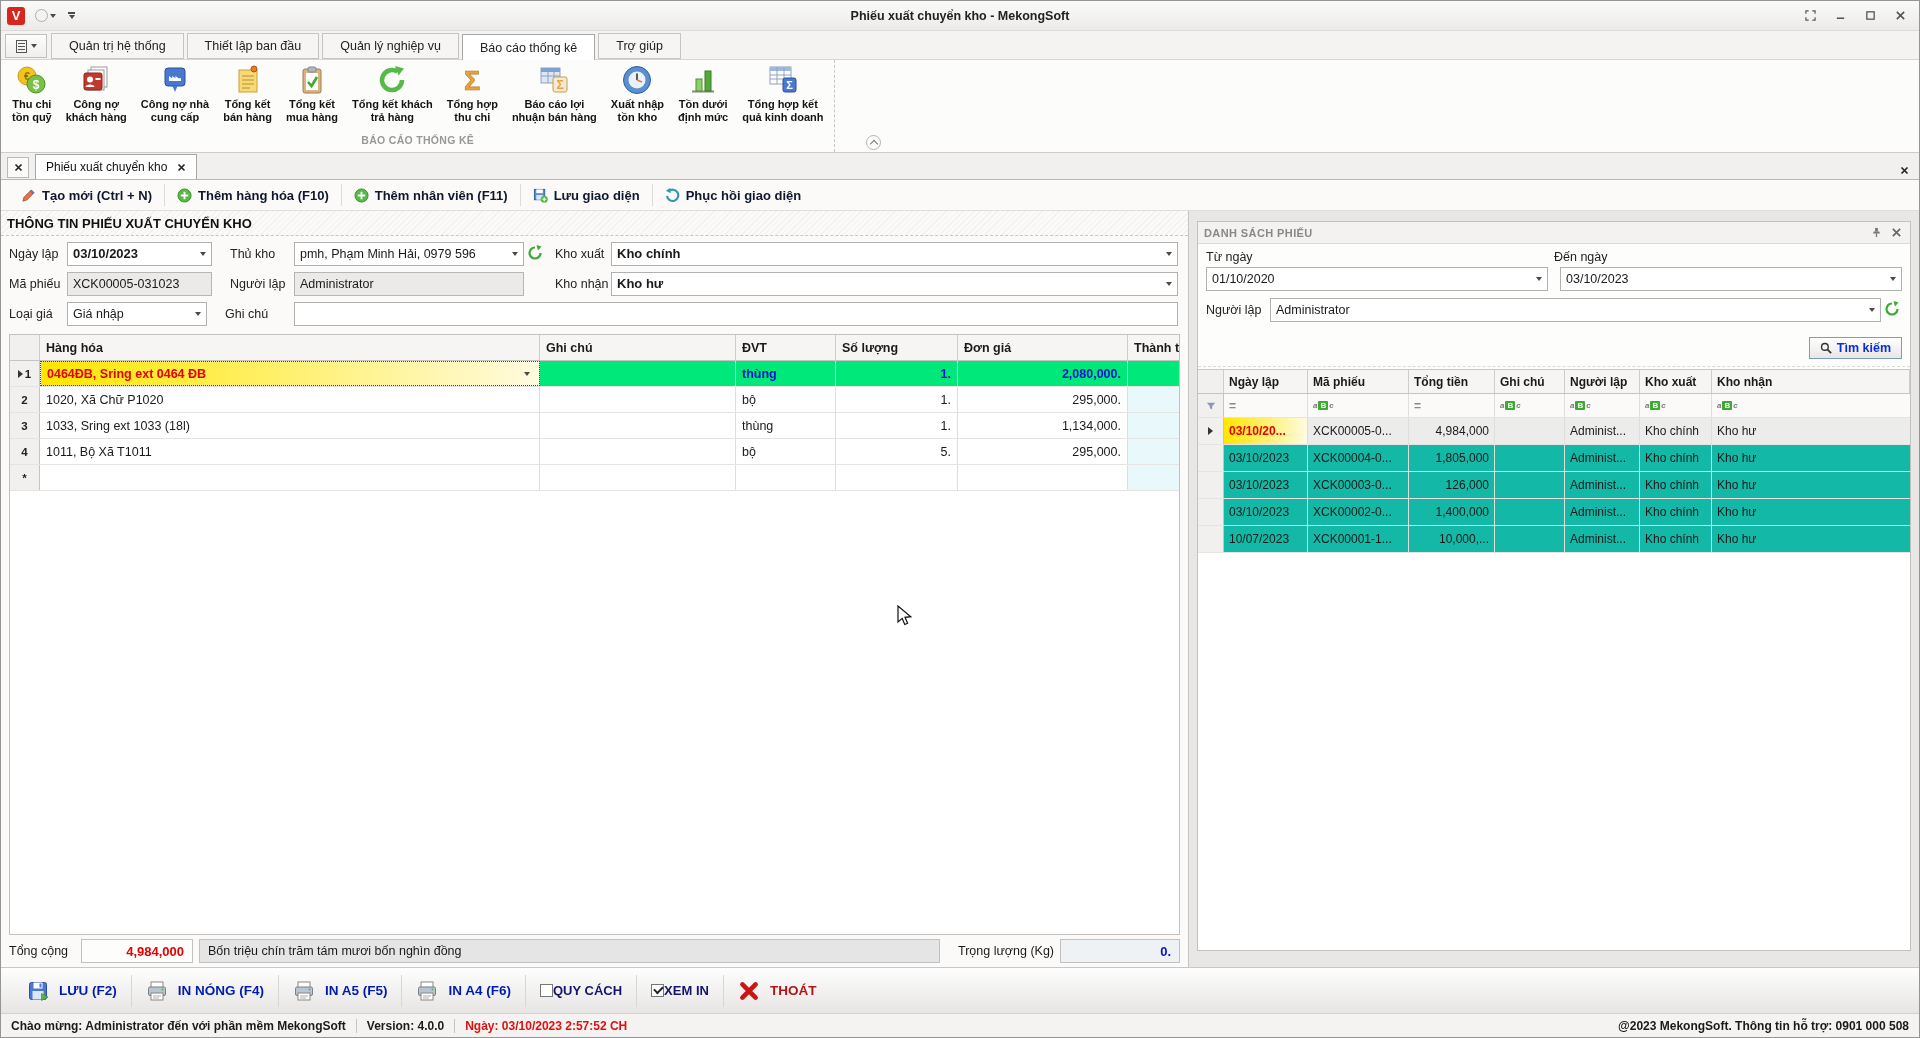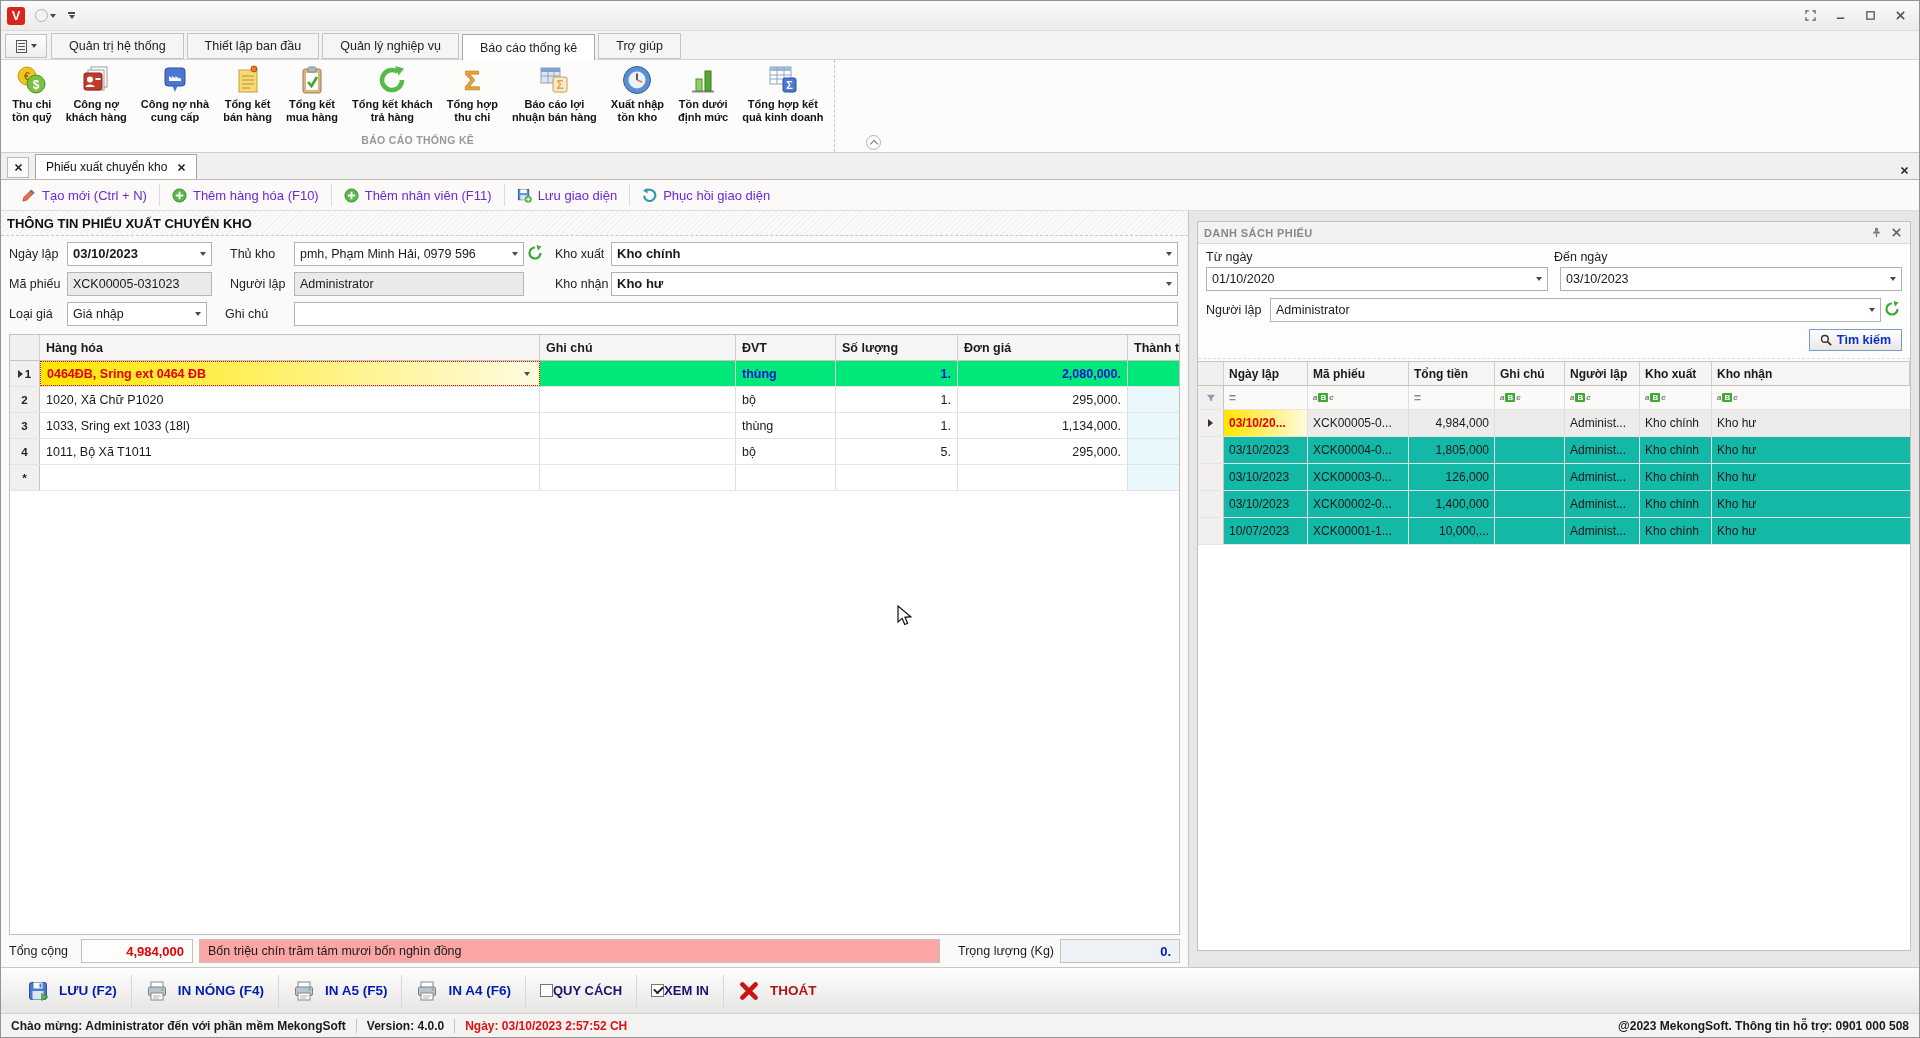--- a/index.html
+++ b/index.html
@@ -49,21 +49,21 @@
   .dt-close{width:22px;height:21px;border:1px solid #bcbab8;background:#fbfaf9;display:flex;align-items:center;justify-content:center;margin:0 6px 1px 2px}
   .dt-close svg,.dt-x svg{width:9px;height:9px}
   .doctab{height:24px;background:#fff;border:1px solid #aaa8a6;border-bottom:none;display:flex;align-items:center;gap:10px;padding:12px 10px;font-size:12px;color:#111}
   .dt-spacer{flex:1}
   .dt-far-close{margin:0 6px 4px 0}
 
   
   .action-toolbar{height:31px;flex:none;background:#fbfaf9;border-bottom:1px solid #e0deda;display:flex;align-items:center;padding-left:8px}
   .tb-item{display:flex;align-items:center;gap:6px;padding:0 12px;height:22px;border-right:1px solid #dddbd9}
   .tb-item:last-child{border-right:none}
-  .tb-label{color:#6d28d9;font-weight:normal;font-size:13px;white-space:nowrap}
+  .tb-label{color:#0f172a;font-weight:bold;font-size:13px;white-space:nowrap}
   .tb-icon svg{width:15px;height:15px}
 
   
   .content-row{flex:1;display:flex;background:#e9e7e5;min-height:0}
   .left-pane{width:1188px;flex:none;background:#fbfaf9;display:flex;flex-direction:column;border-right:1px solid #c6c4c2;min-height:0}
   .section-header{height:25px;flex:none;display:flex;align-items:center;padding-left:6px;font-weight:bold;font-size:13px;color:#111;border-bottom:1px dashed #c9c7c5}
   .form-area{flex:none;padding:4px 8px 2px 8px}
   .form-row{display:flex;align-items:center;height:27px;margin-bottom:3px}
   .flabel{font-size:12.5px;color:#222;flex:none}
   .fl1{width:58px}
@@ -98,39 +98,39 @@
   .sel-green{background:#00e87a !important;color:#0014cc !important;font-weight:bold}
   .cell-hh-sel{background:linear-gradient(to right,#ffe600,#fffbe0);color:#e60000;font-weight:bold;border:1px dotted #e60000 !important;position:relative}
   .cell-hh-sel .dd{margin-left:auto;margin-right:3px}
   .row-arrow{width:0;height:0;border-top:4px solid transparent;border-bottom:4px solid transparent;border-left:5px solid #333}
   .g-filler{flex:1;background:#fff}
 
   
   .totals-row{height:32px;flex:none;display:flex;align-items:center;padding:0 8px;gap:6px}
   .tot-label{width:66px;font-size:12.5px}
   .tot-amount{width:112px;height:24px;border:1px solid #c3c1bf;background:#fdfdfc;color:#e60000;font-weight:bold;font-size:13px;display:flex;align-items:center;justify-content:flex-end;padding-right:8px}
-  .tot-words{flex:1;height:24px;border:1px solid #c3c1bf;background:#fca5a5;display:flex;align-items:center;padding-left:8px;font-size:12.5px}
+  .tot-words{flex:1;height:24px;border:1px solid #c3c1bf;background:#e5e5e5;display:flex;align-items:center;padding-left:8px;font-size:12.5px}
   .tot-wlabel{width:108px;text-align:right;font-size:12.5px}
   .tot-weight{width:120px;height:24px;border:1px solid #c3c1bf;background:#eef2f5;color:#0014cc;font-weight:bold;font-size:13px;display:flex;align-items:center;justify-content:flex-end;padding-right:8px}
 
   
   .splitter{width:8px;flex:none;background:#e9e7e5}
   .right-panel{flex:1;margin:10px 8px 16px 0;border:1px solid #c3c1bf;background:#fdfdfc;display:flex;flex-direction:column;min-height:0}
   .panel-header{height:22px;flex:none;display:flex;align-items:center;padding:0 6px;background:#f3f2f0;border-bottom:1px solid #dddbd9}
   .panel-title{flex:1;color:#8a8886;font-weight:bold;font-size:11px;letter-spacing:.4px}
   .ph-btn{width:16px;height:16px;display:flex;align-items:center;justify-content:center;margin-left:4px}
   .ph-btn svg{width:11px;height:11px}
   .panel-filters{flex:none;padding:6px 8px 4px 8px;border-bottom:1px dashed #dddbd9}
   .pf-labels{display:flex;margin-bottom:3px}
   .pf-labels .flabel{flex:1;font-size:12.5px}
   .pf-dates{display:flex;gap:12px}
   .pf-dates .field{flex:1}
   .pf-nguoilap{display:flex;align-items:center;margin-top:7px}
   .pf-nguoilap .flabel{width:64px}
-  .pf-search{display:flex;justify-content:flex-end;margin:7px 0 3px}
+  .pf-search{display:flex;justify-content:flex-end;margin:15px 0 3px}
   .search-btn{display:flex;align-items:center;gap:5px;border:1px solid #7a9cc6;background:linear-gradient(#ffffff,#e9e7e5);padding:3px 10px;font-weight:bold;color:#0a2fd0;font-size:12.5px}
   .search-btn svg{width:12px;height:12px}
 
   .panel-grid{flex:1;display:flex;flex-direction:column;min-height:0;overflow:hidden;background:#fff;border-top:1px solid #c9c7c5;margin-top:2px}
   .p-row{display:flex;height:27px;flex:none;border-bottom:1px solid #e6e4e2;font-size:12px;background:#14b8a6}
   .p-head{height:24px;background:#f6f5f3;font-weight:bold;border-bottom:1px solid #c6c4c2}
   .p-cell{padding:0 5px;display:flex;align-items:center;border-right:1px solid #e0deda;overflow:hidden;white-space:nowrap}
   .p-head .p-cell{border-right:1px solid #cfcdcb}
   .p-ind{width:26px;flex:none;background:#f1f0ee;border-right:1px solid #c6c4c2;display:flex;align-items:center;justify-content:center}
   .p-ngay{width:84px;flex:none}
@@ -176,20 +176,21 @@
   <div class="titlebar">
     <div class="app-logo">V</div>
     <div class="qat-btn">
       <span class="qat-circle"></span>
         <span class="dd"></span>
     </div>
     <div class="qat-dd">
       <span class="bar"></span>
         <span class="dd"></span>
     </div>
+    <div class="tb-title">Phiếu xuất chuyển kho - MekongSoft</div>
     <div class="tb-controls">
       <div class="wctl">
           <svg viewBox="0 0 12 12">
             <path d="M1 4V1h3M8 1h3v3M11 8v3H8M4 11H1V8" fill="none" stroke="#555" stroke-width="1.3"></path>
           </svg>
         </div>
       <div class="wctl">
           <svg viewBox="0 0 12 12">
             <line x1="2" y1="9" x2="10" y2="9" stroke="#555" stroke-width="1.7"></line>
           </svg>

